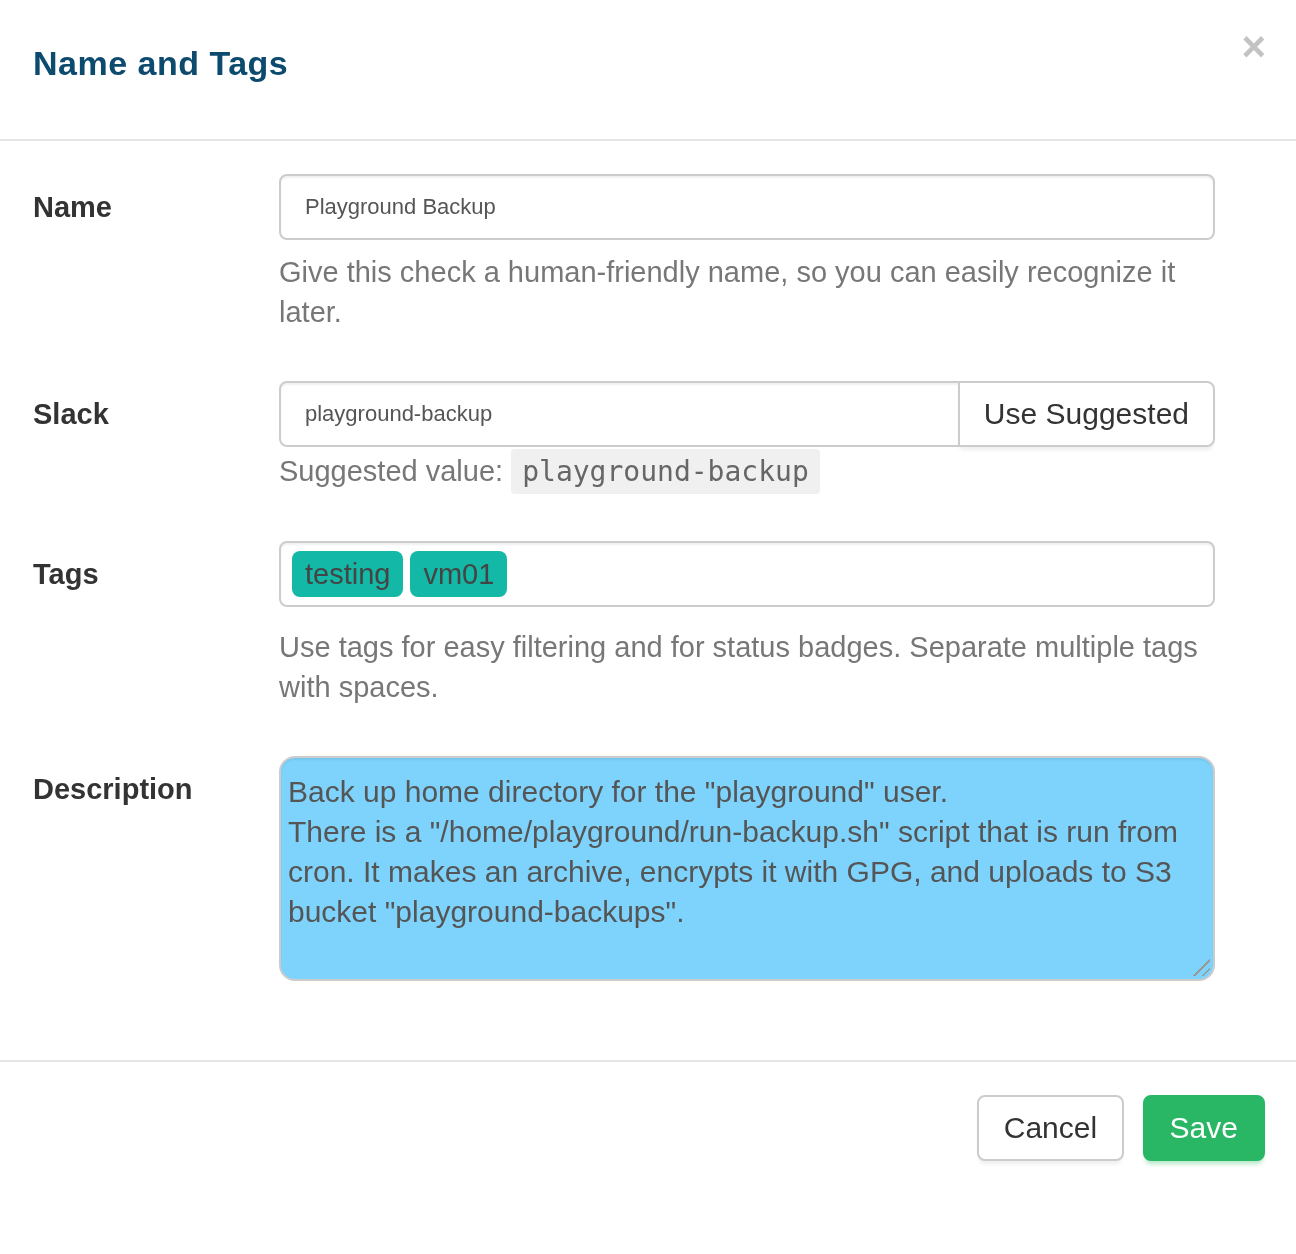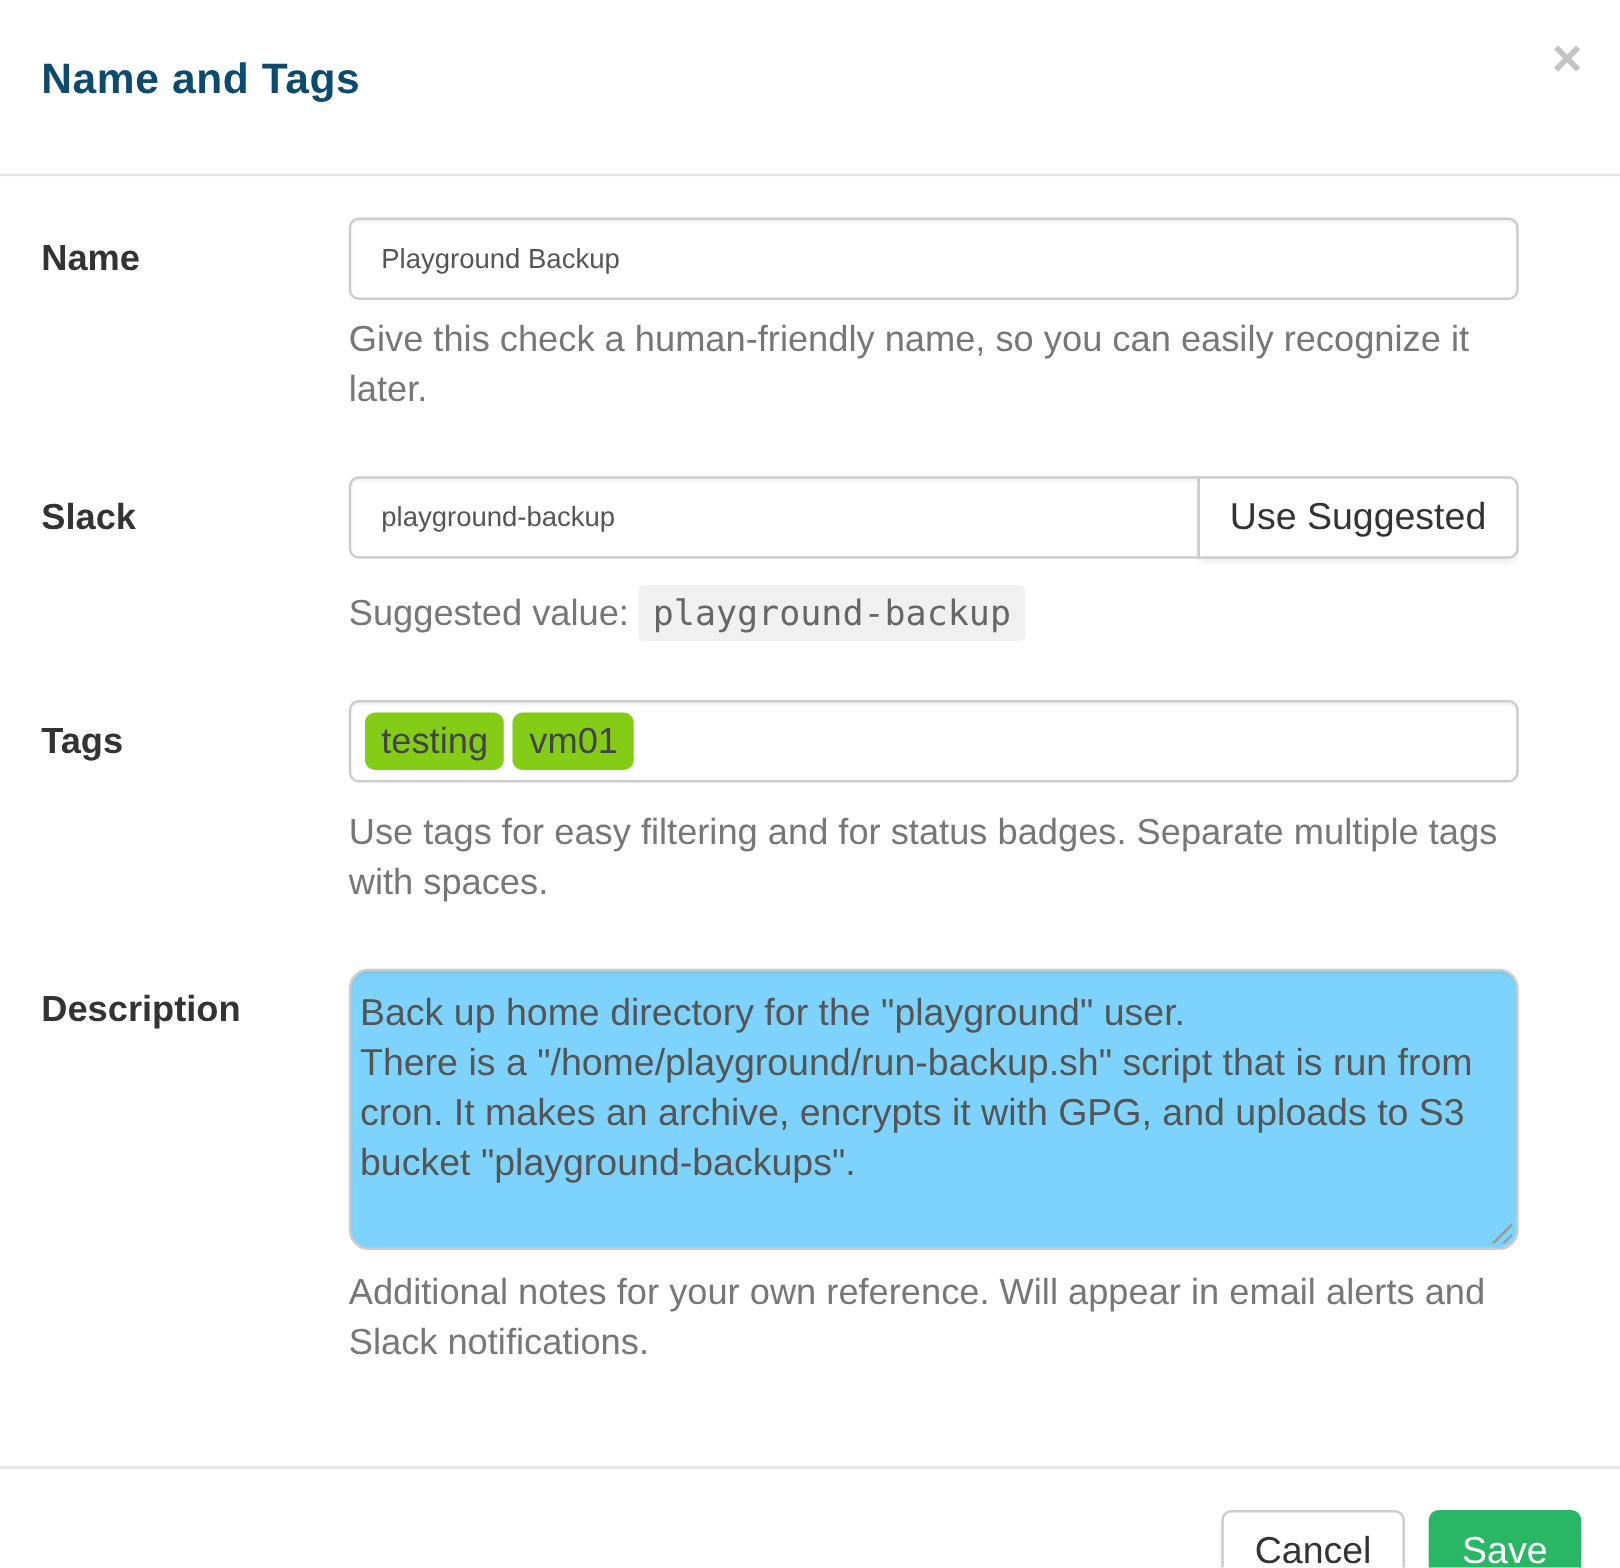--- a/index.html
+++ b/index.html
@@ -93,21 +93,21 @@
     border-radius: 0 8px 8px 0;
     background: #fff;
     color: #333;
     font-size: 30px;
     padding: 13px 24px;
     font-family: "Liberation Sans", sans-serif;
     cursor: pointer;
     box-shadow: 0 5px 4px -2px rgba(0,0,0,0.07);
     white-space: nowrap;
   }
-  .slug-help { margin-top: 24px; }
+  .slug-help { margin-top: 4px; }
   .code-chip {
     font-family: "DejaVu Sans Mono", monospace;
     font-size: 28px;
     color: #666;
     background: #f0f0f0;
     padding: 6px 11px;
     border-radius: 4px;
   }
 
   
@@ -122,21 +122,21 @@
     gap: 7px;
     padding: 0 11px;
     box-shadow: inset 0 2px 2px rgba(0,0,0,0.06);
     cursor: text;
   }
   .tag-chip {
     display: inline-block;
     height: 46px;
     line-height: 46px;
     padding: 0 13px;
-    background: #84cc16;
+    background: #14b8a6;
     color: #444;
     font-size: 29px;
     border-radius: 8px;
   }
 
   
   .textarea-wrap { position: relative; width: 100%; }
   .description-textarea {
     display: block;
     width: 100%;
@@ -235,21 +235,20 @@
     </div>
 
     <div class="form-row">
       <label class="control-label">Description</label>
       <div class="control">
         <div class="textarea-wrap">
           <textarea class="description-textarea" style="">Back up home directory for the "playground" user.
 There is a "/home/playground/run-backup.sh" script that is run from cron. It makes an archive, encrypts it with GPG, and uploads to S3 bucket "playground-backups".</textarea>
           <div class="resize-handle"></div>
         </div>
-        <p class="help-text" style="margin-top:14px">Additional notes for your own reference. Will appear in email alerts and Slack notifications.</p>
       </div>
     </div>
 
   </div>
 
   <div class="modal-footer">
     <button class="btn btn-cancel">Cancel</button>
     <button class="btn btn-save">Save</button>
   </div>
 

